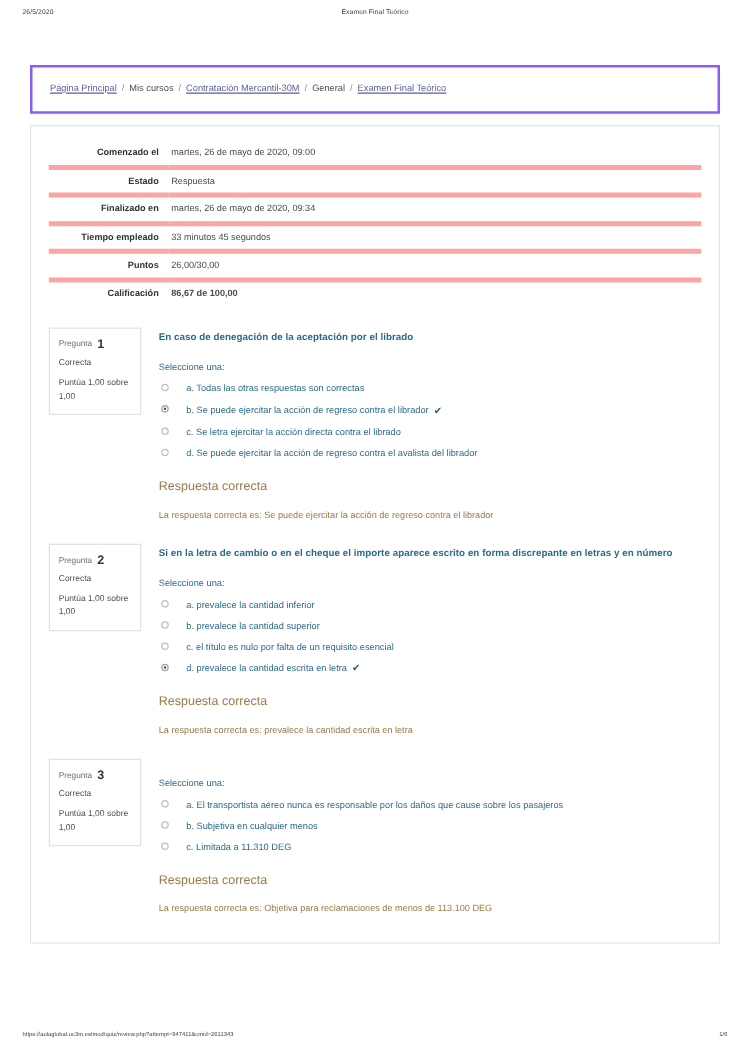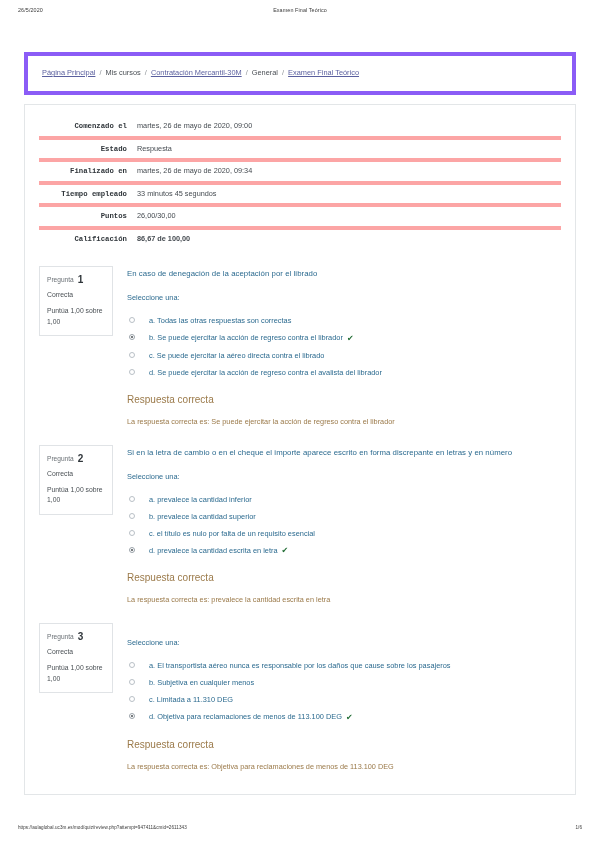--- a/index.html
+++ b/index.html
@@ -67,21 +67,21 @@
   
   .page {
     position: absolute;
     top: 52px;
     left: 24px;
     width: 552px;
   }
 
   
   .breadcrumb-card {
-    border: 4px solid #8b5cf6;
+    border: 2px solid #8b5cf6;
     background: #ffffff;
     padding: 12px 14px 13px 14px;
     box-sizing: border-box;
   }
   .breadcrumb {
     font-size: 7.4px;
     line-height: 10px;
     white-space: nowrap;
     color: #4a4f55;
   }
@@ -120,21 +120,20 @@
     padding: 4px 0;
     vertical-align: top;
   }
   table.summary tr:first-child td { border-top: none; }
   table.summary td.sum-label {
     width: 88px;
     text-align: right;
     font-weight: bold;
     color: #2f353a;
     padding-right: 8px;
-    font-family: Liberation Mono, monospace;
   }
   table.summary td.sum-value {
     color: #454b51;
     padding-left: 2px;
   }
   table.summary td.sum-value.strong { font-weight: bold; }
 
   
   .question {
     display: flex;
@@ -176,41 +175,41 @@
   }
 
   .q-body {
     flex: 1 1 auto;
     padding-left: 14px;
     padding-top: 2px;
     min-width: 0;
   }
   .q-text {
     font-size: 7.8px;
-    font-weight: normal;
+    font-weight: bold;
     color: #2b6a8f;
     line-height: 12px;
     letter-spacing: 0.05px;
   }
   .q-prompt {
     font-size: 7.4px;
     color: #2b6a8f;
     margin-top: 12px;
     line-height: 11px;
   }
   .answers {
     margin-top: 6px;
   }
   .answer {
     display: flex;
     align-items: flex-start;
     margin-top: 6px;
     line-height: 11px;
   }
-  .answer:first-child { margin-top: 12px; }
+  .answer:first-child { margin-top: 0; }
   .radio {
     flex: 0 0 auto;
     width: 6px;
     height: 6px;
     border: 1px solid #b9c0c6;
     border-radius: 50%;
     background: #ffffff;
     margin-top: 2px;
     margin-left: 2px;
     position: relative;
@@ -317,21 +316,21 @@
               <div class="answer">
                 <span class="radio"></span>
                 <span class="answer-label">a. Todas las otras respuestas son correctas</span>
               </div>
               <div class="answer">
                 <span class="radio checked"></span>
                 <span class="answer-label">b. Se puede ejercitar la acción de regreso contra el librador<span class="tick">✔</span></span>
               </div>
               <div class="answer">
                 <span class="radio"></span>
-                <span class="answer-label">c. Se puede ejercitar la aéreo directa contra el librado</span>
+                <span class="answer-label">c. Se letra ejercitar la acción directa contra el librado</span>
               </div>
               <div class="answer">
                 <span class="radio"></span>
                 <span class="answer-label">d. Se puede ejercitar la acción de regreso contra el avalista del librador</span>
               </div>
             </div>
             <div class="feedback">
               <div class="fb-title">Respuesta correcta</div>
               <div class="fb-text">La respuesta correcta es: Se puede ejercitar la acción de regreso contra el librador</div>
             </div>
@@ -384,24 +383,20 @@
                 <span class="answer-label">a. El transportista aéreo nunca es responsable por los daños que cause sobre los pasajeros</span>
               </div>
               <div class="answer">
                 <span class="radio"></span>
                 <span class="answer-label">b. Subjetiva en cualquier menos</span>
               </div>
               <div class="answer">
                 <span class="radio"></span>
                 <span class="answer-label">c. Limitada a 11.310 DEG</span>
               </div>
-              <div class="answer">
-                <span class="radio checked"></span>
-                <span class="answer-label">d. Objetiva para reclamaciones de menos de 113.100 DEG<span class="tick">✔</span></span>
-              </div>
             </div>
             <div class="feedback">
               <div class="fb-title">Respuesta correcta</div>
               <div class="fb-text">La respuesta correcta es: Objetiva para reclamaciones de menos de 113.100 DEG</div>
             </div>
           </div>
         </div>
       </div>
 
   </div>

